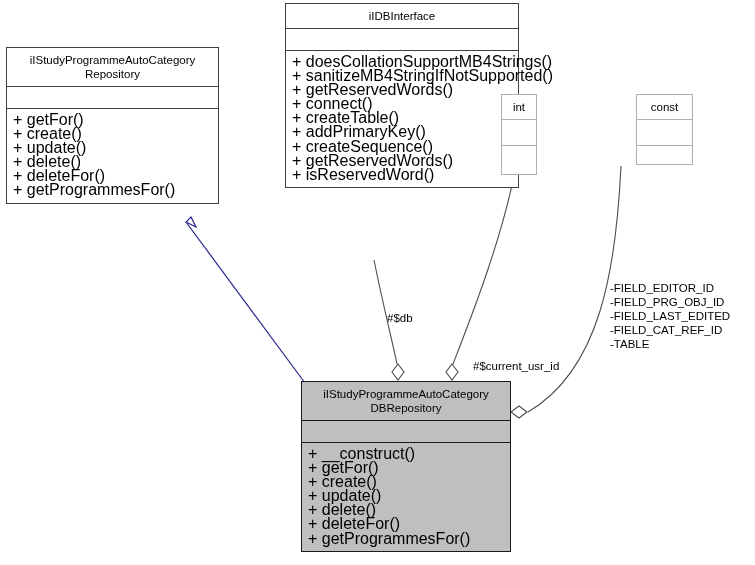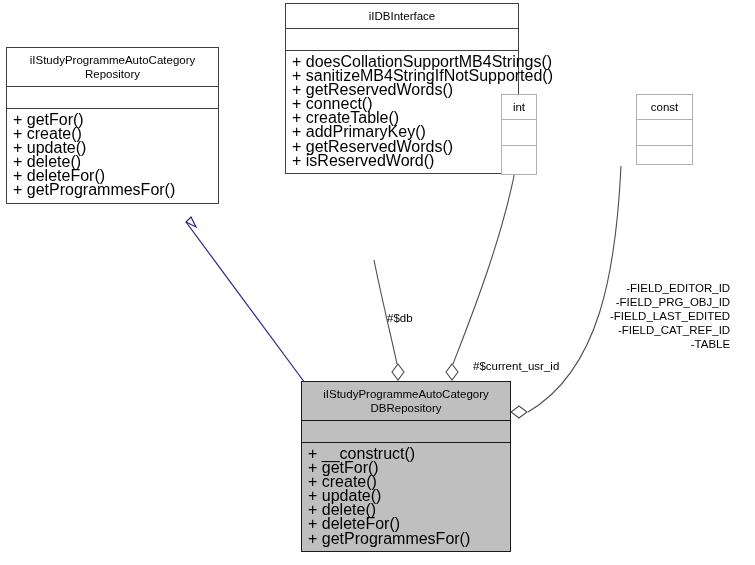--- a/index.html
+++ b/index.html
@@ -101,21 +101,21 @@
   .edge-label {
     position: absolute;
     font-size: 11.5px;
     line-height: 14px;
     color: #000000;
     white-space: pre-line;
     text-align: right;
   }
   #label-db       { left: 387px; top: 311px; }
   #label-usr-id   { left: 473px; top: 311px; margin-top: 48px; }
-  #label-fields   { left: 610px; top: 281px; text-align: right; }
+  #label-fields   { left: 610px; top: 281px; text-align: left; }
 </style>
 </head>
 <body>
 
 <div id="diagram-root">
 
   <svg class="edge-layer" viewBox="0 0 755 565" width="755" height="565">
 
     <g>
       <line x1="305" y1="383" x2="186" y2="222" stroke="#25258c" stroke-width="1.2"></line>
@@ -159,20 +159,21 @@
     <div class="uml-sep"></div>
     <div class="uml-attrs"></div>
     <div class="uml-sep"></div>
     <div class="uml-ops">
       <div class="op-row">+ doesCollationSupportMB4Strings()</div>
       <div class="op-row">+ sanitizeMB4StringIfNotSupported()</div>
       <div class="op-row">+ getReservedWords()</div>
       <div class="op-row">+ connect()</div>
       <div class="op-row">+ createTable()</div>
       <div class="op-row">+ addPrimaryKey()</div>
+      <div class="op-row">+ createSequence()</div>
       <div class="op-row">+ getReservedWords()</div>
       <div class="op-row">+ isReservedWord()</div>
     </div>
   </div>
 
   <div class="uml-box faint" id="box-int">
     <div class="uml-title">int</div>
     <div class="uml-sep"></div>
     <div class="uml-attrs"></div>
     <div class="uml-sep"></div>

